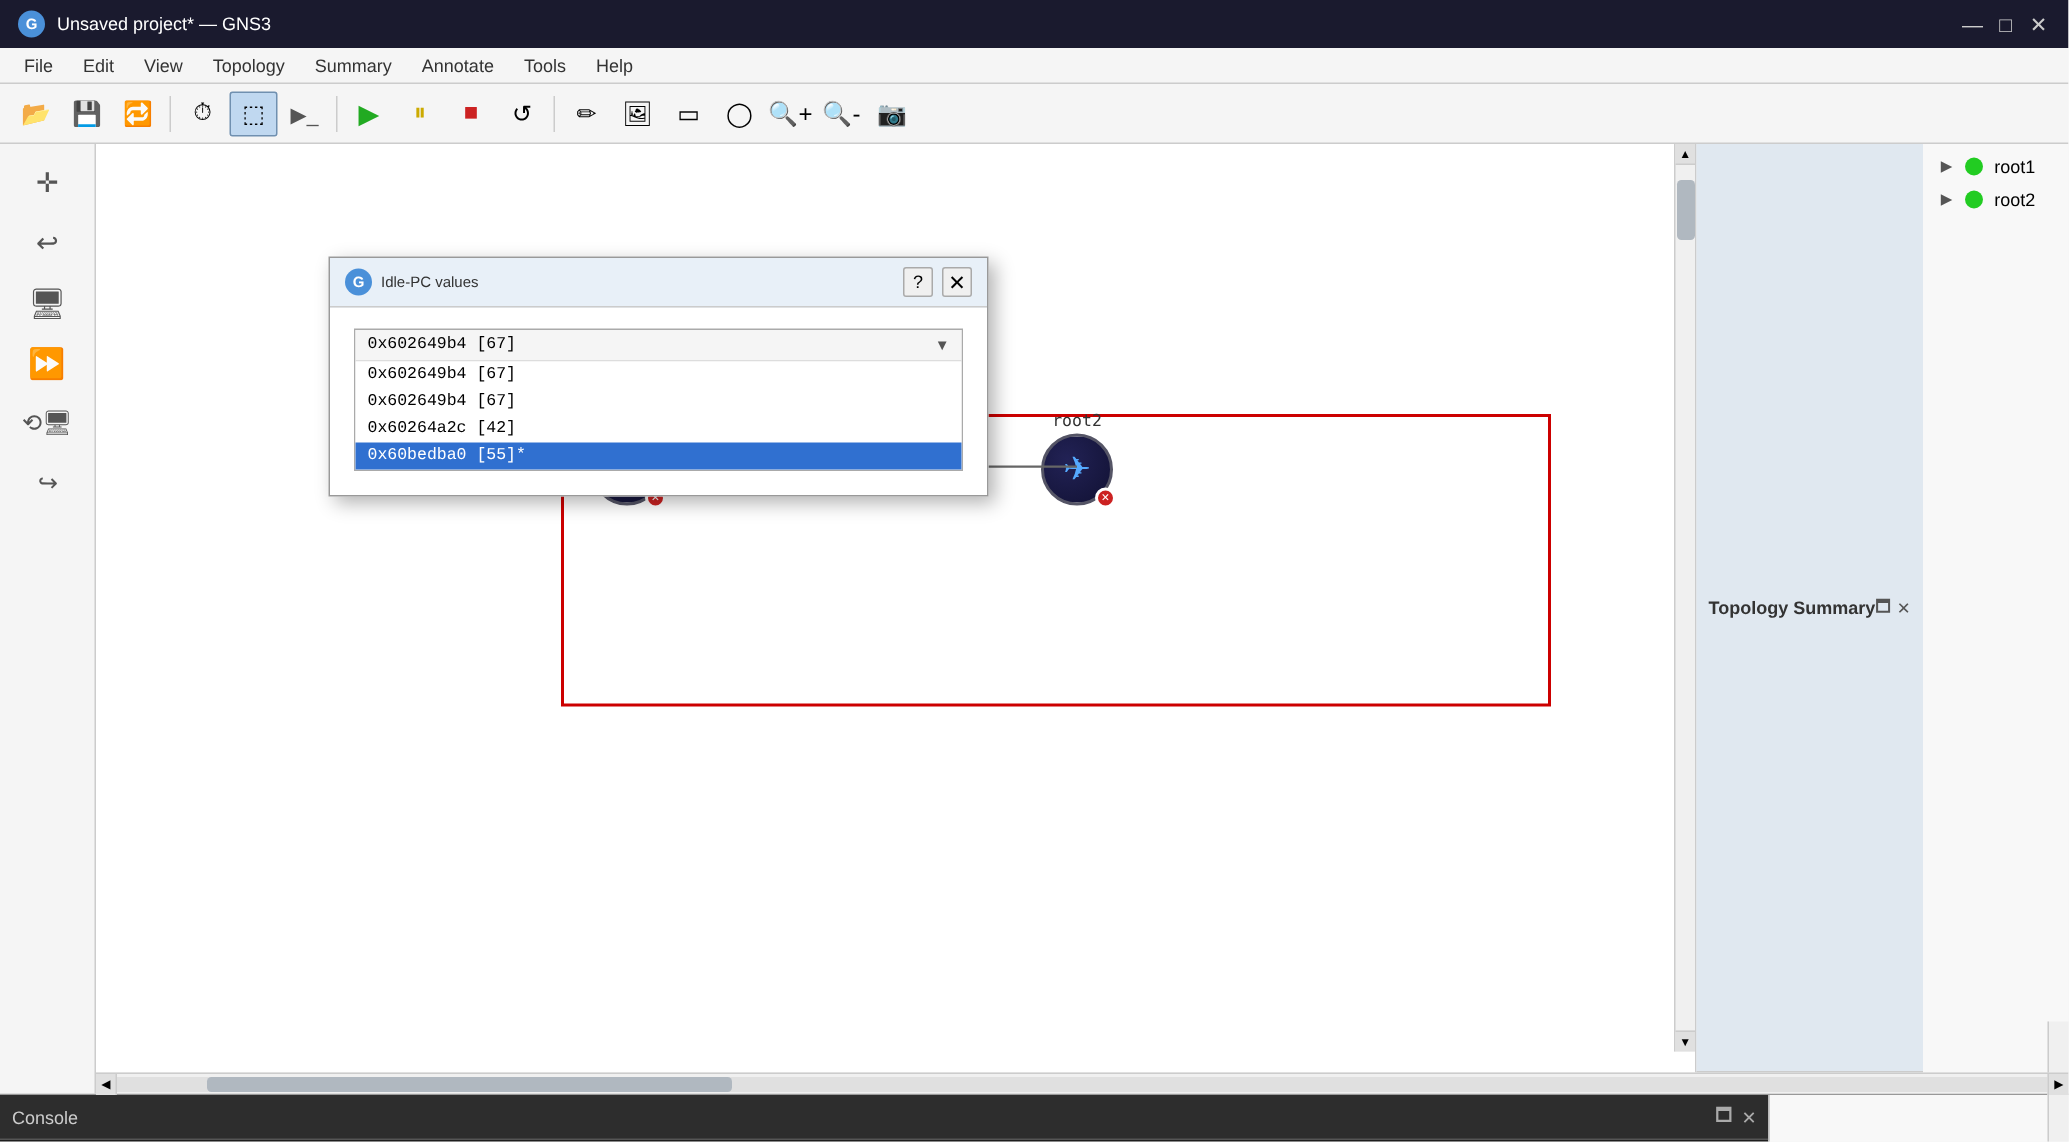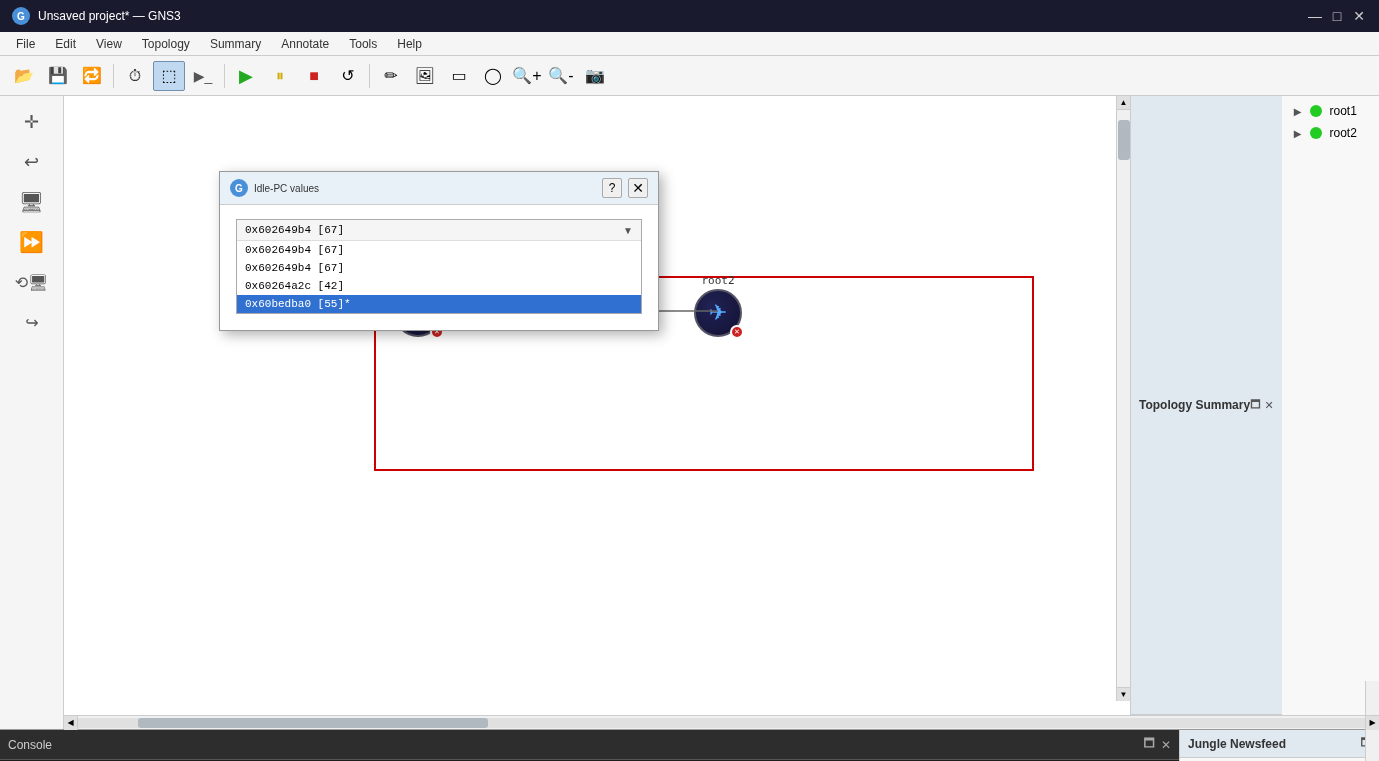--- a/index.html
+++ b/index.html
@@ -479,24 +479,20 @@
     </div>
     <div class="console-content">
       
       
       
       
     </div>
   </div>
 
   <div class="jungle-panel">
-    <div class="jungle-header">
-      <span>Jungle Newsfeed</span>
-      <button class="panel-ctrl-btn">🗖</button>
+    <div class="jungle-content">
+      
+      
+      
+      
     </div>
-    <div class="jungle-content">
-      
-      
-      
-      
-    </div>
   </div>
 </div>
 
 </body></html>

